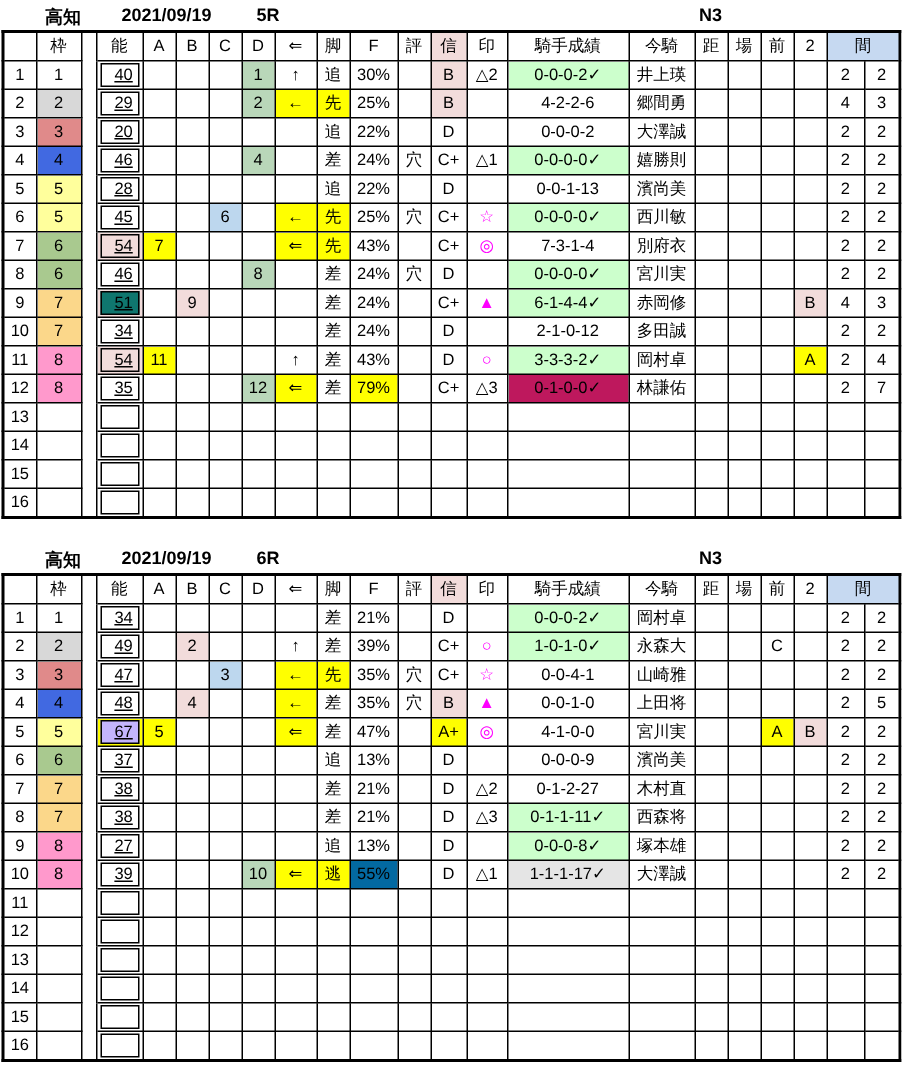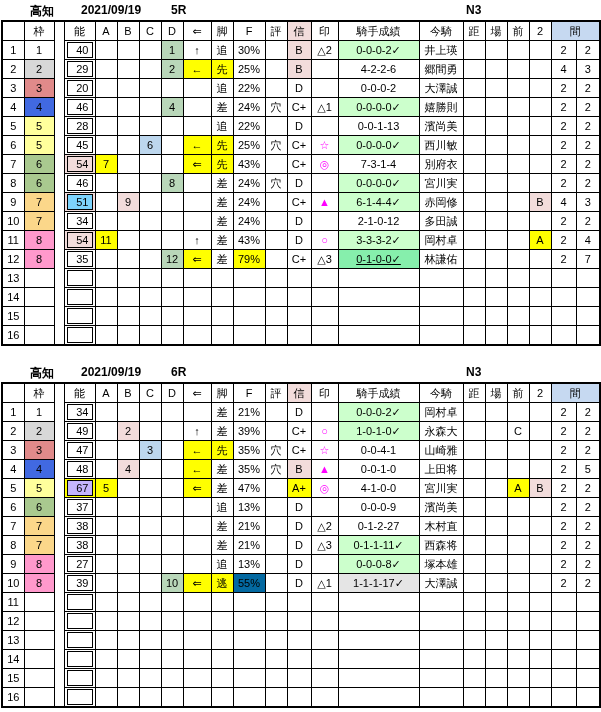--- a/index.html
+++ b/index.html
@@ -19,21 +19,21 @@
       font-size:11px;font-weight:normal;text-align:center;vertical-align:middle;
       overflow:hidden;white-space:nowrap;line-height:18px;}
   .grid th{font-weight:normal;}
   td.gap,th.gap{border-top:none;border-bottom:none;background:#fff;}
   .rn{text-align:right;padding-right:5px;}
   .L{text-align:left;padding-left:3px;}
   .num{text-align:right;padding-right:3px;}
   .num2{text-align:right;padding-right:5px;}
   .ar{font-size:12px;}
   .nob{border:1px solid #000;height:14px;line-height:14px;margin:1px 2px;
-       text-align:right;padding-right:3px;font-size:11px;background:#fff;}
+       text-align:right;padding-right:3px;font-size:11px;background:#fff;text-decoration:underline;}
 </style>
 </head>
 <body>
 
 <div class="sheet">
 
   <div class="block" id="block-0">
     <div class="titlebar">
       <span class="t-track">高知</span>
       <span class="t-date">2021/09/19</span>
@@ -297,21 +297,21 @@
             <td></td>
             <td></td>
             <td class="num2">2</td>
             <td class="num2">2</td>
           </tr>
           <tr>
             <td class="rn">9</td>
             <td style="background: rgb(251, 215, 138);">7</td>
             <td class="gap"></td>
             <td style="background: rgb(242, 220, 219);">
-              <div class="nob" style="background: #7dd3fc;">51</div>
+              <div class="nob" style="background: #0f766e;">51</div>
             </td>
             <td></td>
             <td style="background: rgb(242, 220, 219);">9</td>
             <td></td>
             <td></td>
             <td class="ar"></td>
             <td>差</td>
             <td class="num">24%</td>
             <td></td>
             <td>C+</td>
@@ -387,21 +387,21 @@
             <td></td>
             <td></td>
             <td></td>
             <td style="background: rgb(185, 215, 185);">12</td>
             <td class="ar" style="background: rgb(255, 255, 0);">⇐</td>
             <td>差</td>
             <td class="num" style="background: rgb(255, 255, 0);">79%</td>
             <td></td>
             <td>C+</td>
             <td>△3</td>
-            <td class="L" style="background: #86efac; text-decoration: underline;">0-1-0-0✓</td>
+            <td class="L" style="background: #be185d;">0-1-0-0✓</td>
             <td class="L">林謙佑</td>
             <td></td>
             <td></td>
             <td></td>
             <td></td>
             <td class="num2">2</td>
             <td class="num2">7</td>
           </tr>
           <tr>
             <td class="rn">13</td>

